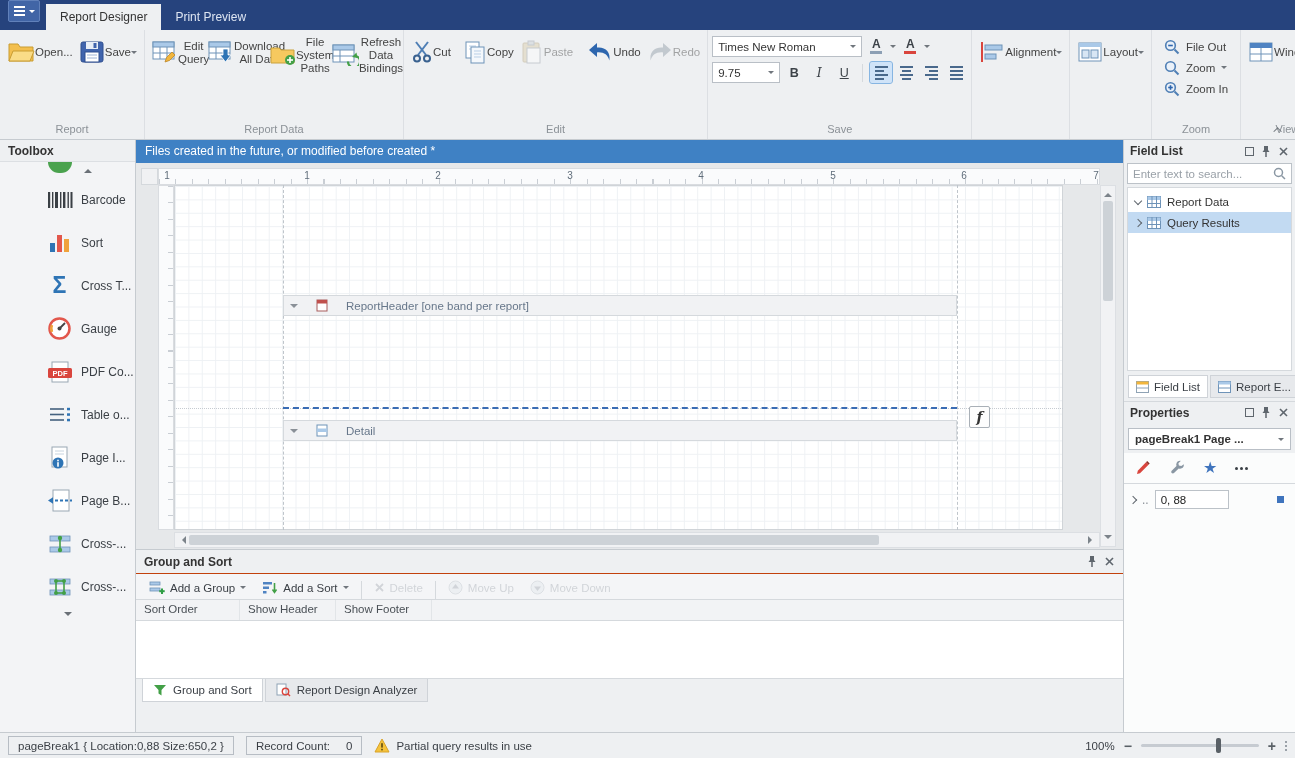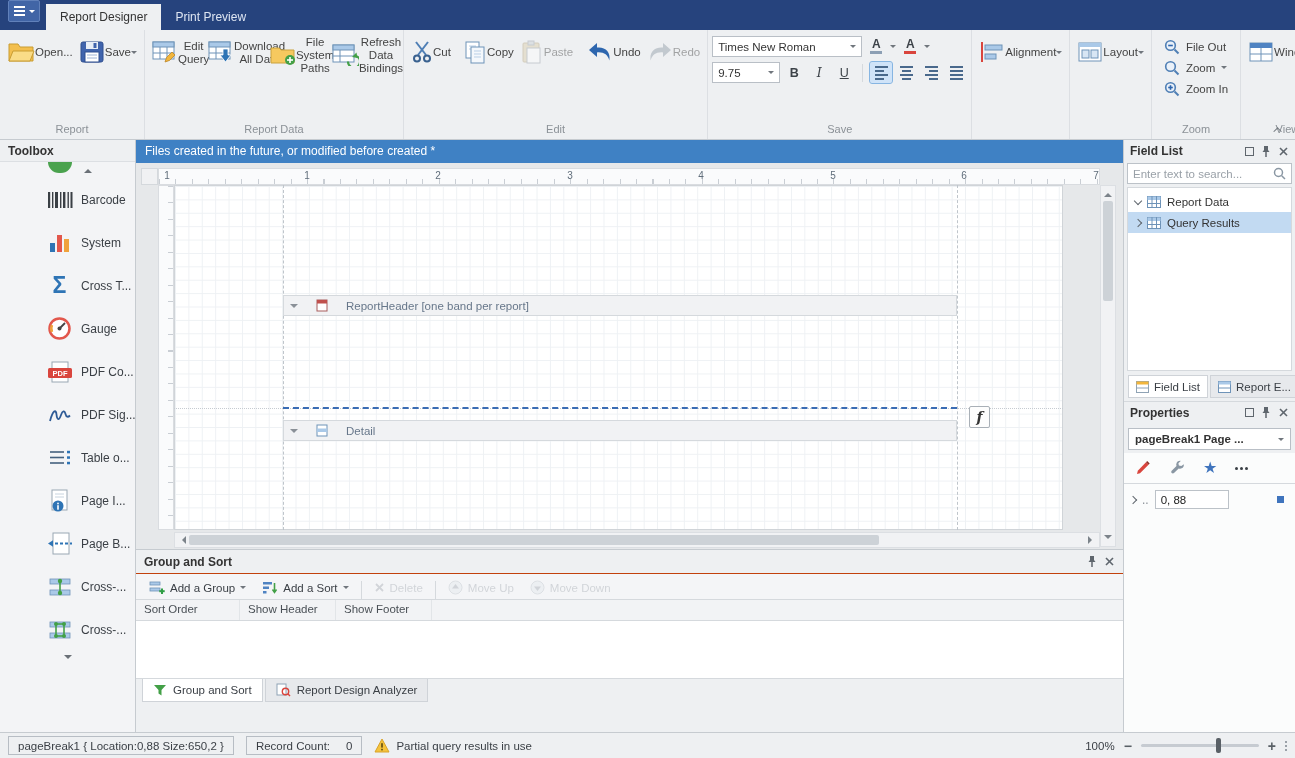--- a/index.html
+++ b/index.html
@@ -493,21 +493,21 @@
       <span>Barcode</span>
     </div>
     <div class="tb-item">
       <span class="tic">
           <svg width="24" height="22">
             <rect x="2" y="11" width="5" height="9" fill="#2e74b5"></rect>
             <rect x="9" y="3" width="5" height="17" fill="#e2574c"></rect>
             <rect x="16" y="7" width="5" height="13" fill="#f0a23c"></rect>
           </svg>
         </span>
-      <span>System</span>
+      <span>Sort</span>
     </div>
     <div class="tb-item">
       <span class="tic" style="color:#2e74b5;font-size:23px;font-weight:bold">Σ</span>
       <span>Cross T...</span>
     </div>
     <div class="tb-item">
       <span class="tic">
           <svg width="25" height="25">
             <circle cx="12.5" cy="12.5" r="10" fill="#fff" stroke="#e2574c" stroke-width="2.5"></circle>
             <path d="M5 16a8.5 8.5 0 0 1 0-7" stroke="#f0a23c" stroke-width="2.5" fill="none"></path>
@@ -519,28 +519,20 @@
     </div>
     <div class="tb-item">
       <span class="tic">
           <svg width="26" height="22">
             <rect x="5" y="1" width="16" height="20" fill="#fff" stroke="#9aa7b3"></rect>
             <rect x="1" y="7" width="24" height="10" rx="1.5" fill="#d9453d"></rect>
             <text x="13" y="14.6" text-anchor="middle" font-size="7.5" font-weight="bold" fill="#fff" font-family="Liberation Sans,sans-serif">PDF</text>
           </svg>
         </span>
       <span>PDF Co...</span>
-    </div>
-    <div class="tb-item">
-      <span class="tic">
-          <svg width="26" height="22">
-            <path d="M3 17C6 6 9 5 9.5 10.5 10 16 12 17 14 11c1.5-4.5 3.5-5 4.5-1 .8 3.2 2.5 3.5 4.5 1.5" fill="none" stroke="#2d5a96" stroke-width="1.8"></path>
-          </svg>
-        </span>
-      <span>PDF Sig...</span>
     </div>
     <div class="tb-item">
       <span class="tic">
           <svg width="24" height="20">
             <g stroke="#44617f" stroke-width="1.6">
               <line x1="2" y1="4" x2="16" y2="4"></line>
               <line x1="2" y1="9.5" x2="16" y2="9.5"></line>
               <line x1="2" y1="15" x2="16" y2="15"></line>
             </g>
             <g fill="#2e74b5">

